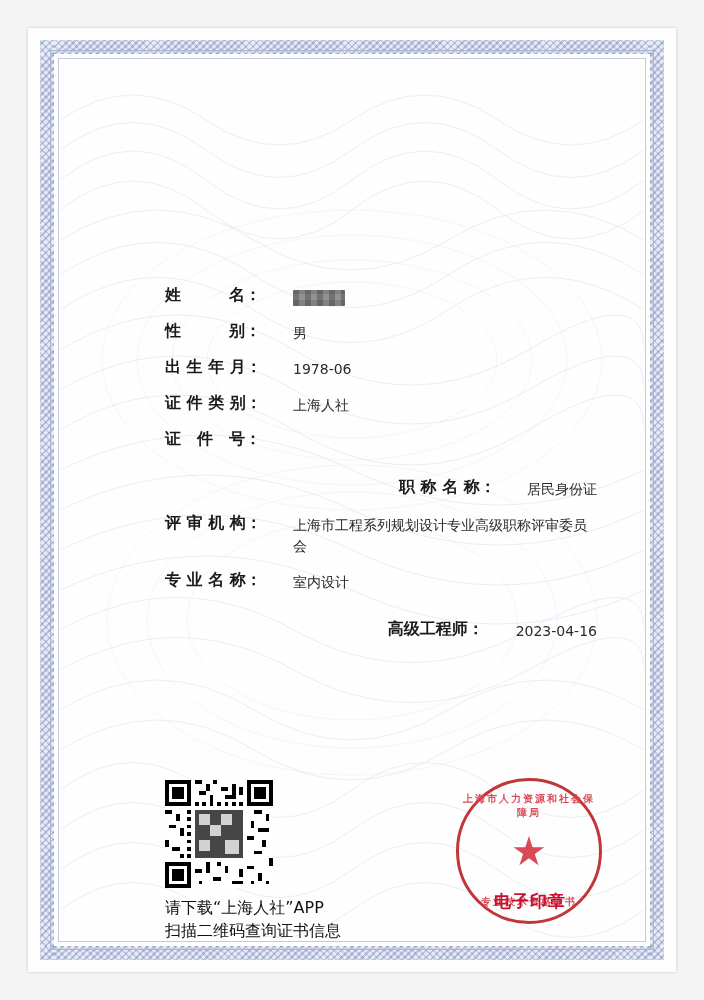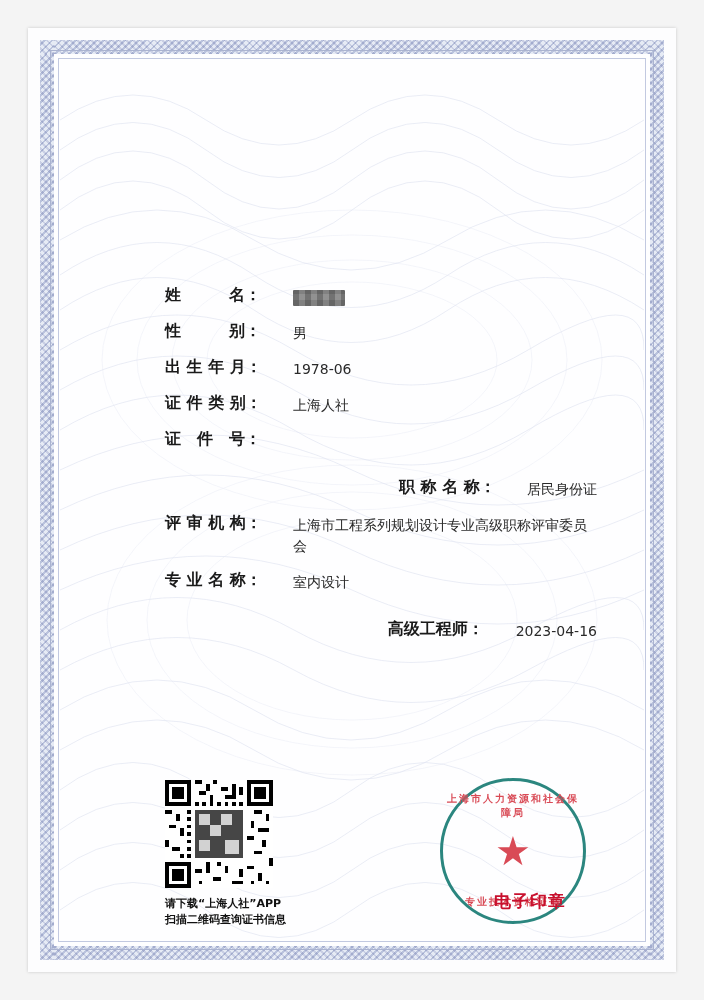--- a/index.html
+++ b/index.html
@@ -161,36 +161,36 @@
     top: 720px;
   }
   .qr {
     width: 108px;
     height: 108px;
     position: relative;
     background: #ffffff;
   }
   .qr-caption {
     margin-top: 8px;
-    font-size: 11px;
+    font-size: 16px;
     line-height: 1.45;
     color: #111;
     font-family: "DejaVu Sans", "Liberation Sans", sans-serif;
-    font-weight: bold;
+    font-weight: normal;
   }
 
   
   .seal {
     position: absolute;
-    left: 380px;
+    left: 396px;
     top: 718px;
     width: 140px;
     height: 140px;
     border-radius: 50%;
-    border: 3px solid #0f766e;
+    border: 3px solid #b91c1c;
     color: #d4323f;
     opacity: 0.88;
   }
   .seal-star {
     position: absolute;
     left: 50%;
     top: 50%;
     transform: translate(-50%,-50%);
     font-size: 40px;
     line-height: 1;

